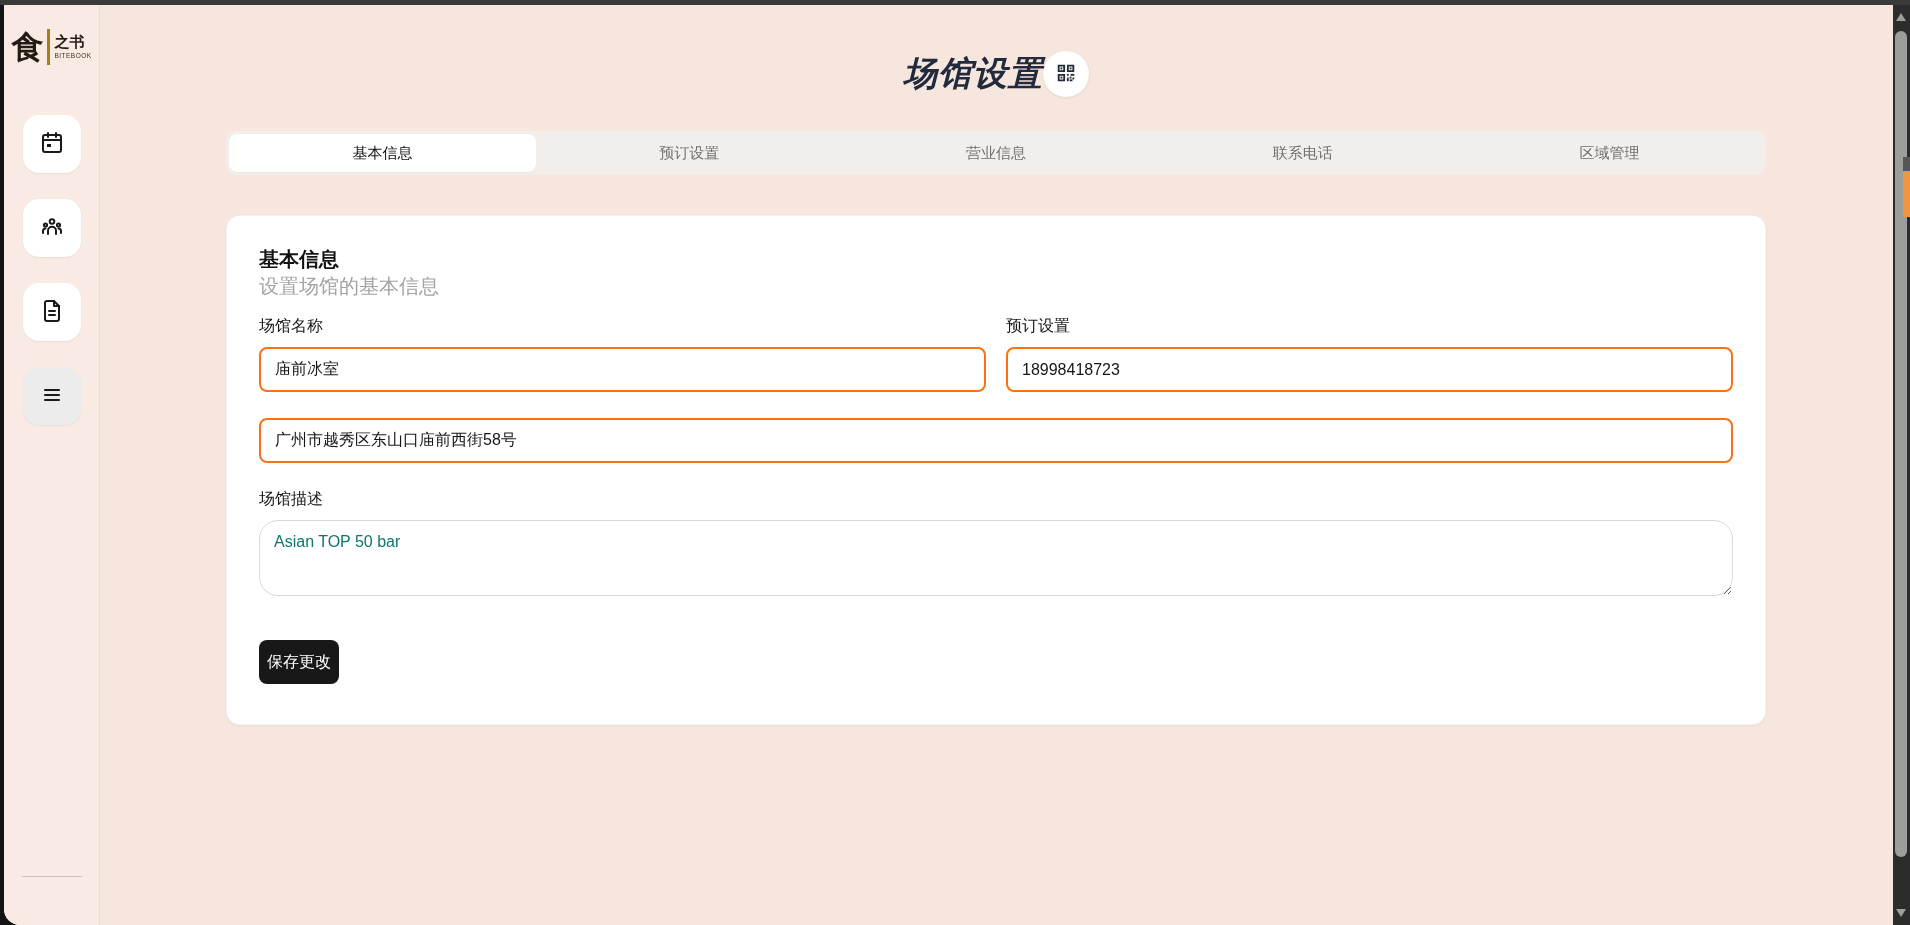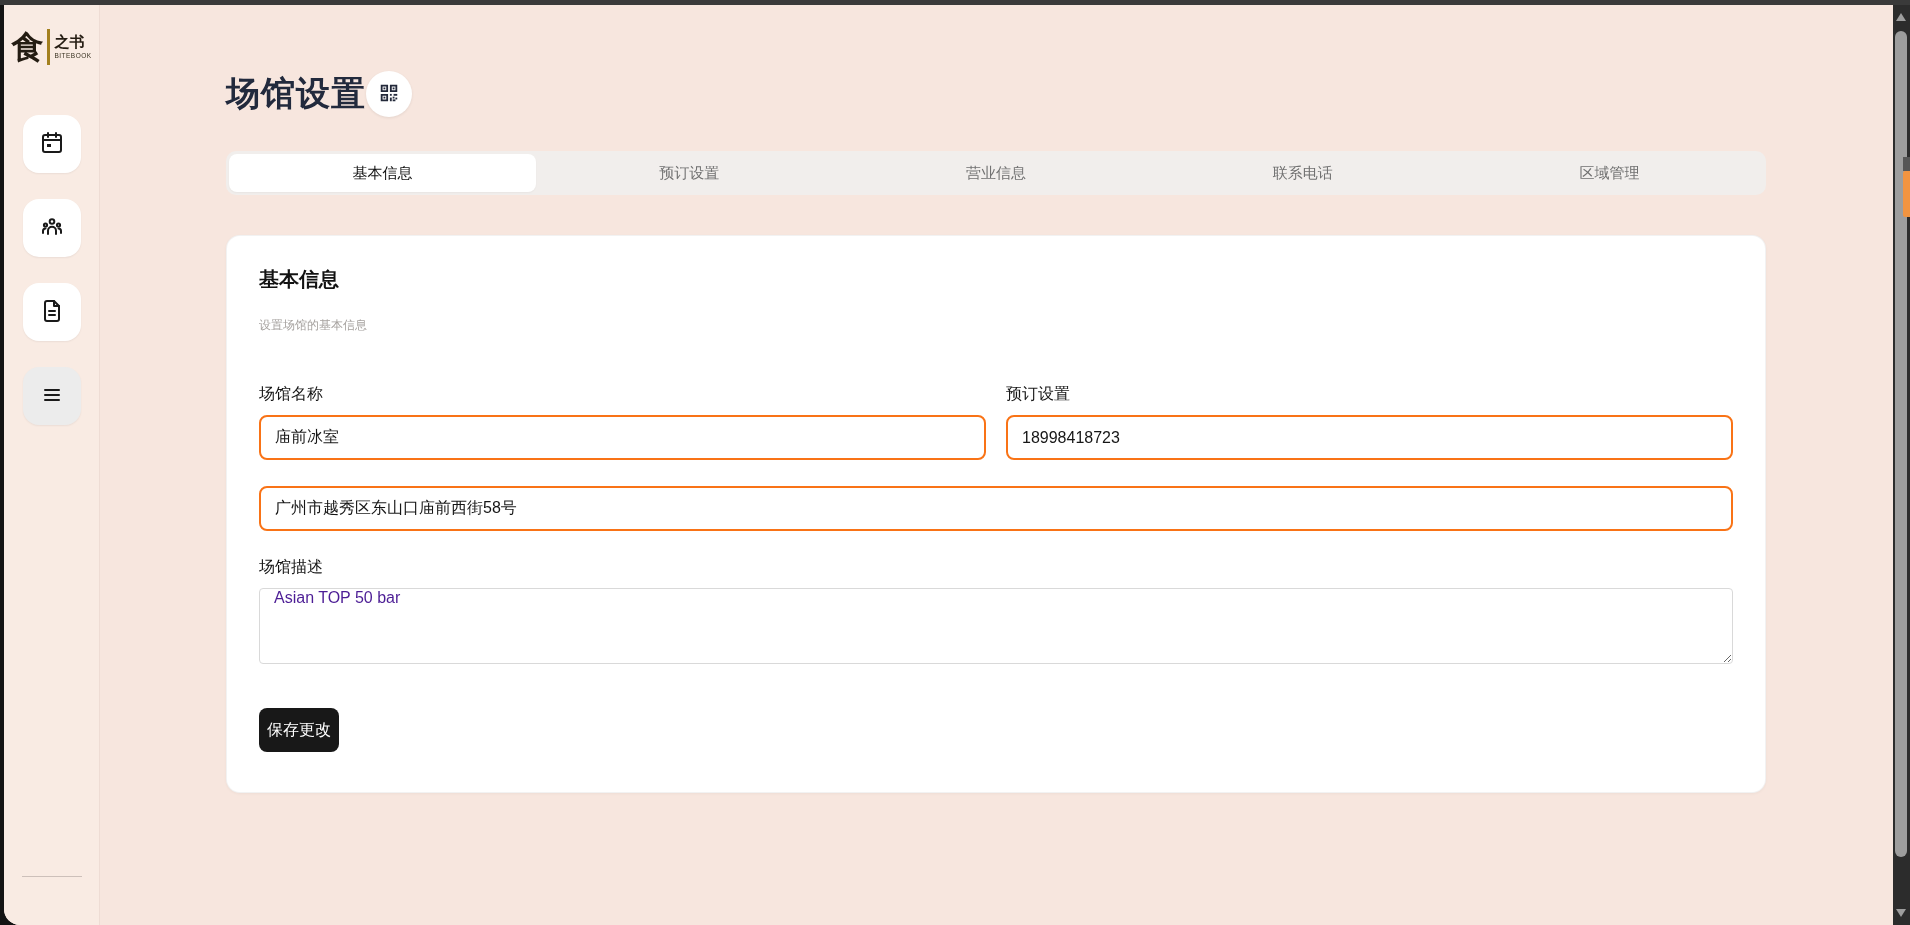--- a/index.html
+++ b/index.html
@@ -41,21 +41,21 @@
   .nav-btn.active { background:#ececec; }
   .nav-btn svg { width:24px; height:24px; }
 
   .sidebar-spacer { flex:1; }
   .sidebar-divider { width:60px; height:1px; background:#cdc0ba; margin-bottom:48px; }
 
   
   .main { flex:1; position:relative; background:#f7e6de; overflow:hidden; }
   .content { width:1540px; margin-left:126px; }
 
-  .header-row { padding-top:66px; display:flex; align-items:center; justify-content:flex-start; }
+  .header-row { padding-top:46px; display:flex; align-items:center; justify-content:center;font-style:italic; }
   .page-title { font-size:34px; font-weight:700; color:#222a3d; letter-spacing:1px; }
   .qr-btn {
     width:46px; height:46px; border-radius:50%; background:#ffffff; border:none;
     display:flex; align-items:center; justify-content:center; cursor:pointer;
     box-shadow:0 1px 3px rgba(0,0,0,0.08); color:#23293a;
   }
   .qr-btn svg { width:22px; height:22px; }
 
   .tabbar {
     margin-top:34px; height:44px; background:#f1eeec; border-radius:10px;
@@ -67,34 +67,34 @@
   }
   .tab.active { background:#ffffff; color:#101010; box-shadow:0 1px 2px rgba(0,0,0,0.04); }
 
   .card {
     margin-top:40px; background:#ffffff; border-radius:14px;
     border:1px solid rgba(0,0,0,0.05);
     box-shadow:0 1px 3px rgba(0,0,0,0.04);
     padding:30px 32px 40px 32px;
   }
   .card-title { font-size:20px; font-weight:700; color:#121212; }
-  .card-subtitle { margin-top:24px; font-size:12px; color:#a6a29f; }
-
-  .form { margin-top:50px; }
+  .card-subtitle { margin-top:0; font-size:20px; color:#a6a29f; }
+
+  .form { margin-top:16px; }
   .form-row-2 { display:grid; grid-template-columns:1fr 1fr; column-gap:20px; }
   .field { margin-bottom:26px; }
   .field-label { display:block; font-size:16px; color:#161616; margin-bottom:10px; }
   .text-input {
     width:100%; height:45px; border:2px solid #f97316; border-radius:8px;
     padding:0 14px; font-size:16px; color:#161616; background:#fff;
     font-family:"Liberation Sans","DejaVu Sans",sans-serif; outline:none;
   }
   .text-area {
-    width:100%; height:76px; border:1px solid #d9d9d9; border-radius:4px;
-    padding:0 14px; font-size:16px; color:#4c1d95; background:#fff;
+    width:100%; height:76px; border:1px solid #d9d9d9; border-radius:19px;
+    padding:12px 14px; font-size:16px; color:#0f766e; background:#fff;
     font-family:"Liberation Sans","DejaVu Sans",sans-serif; outline:none; resize:both;
   }
   .save-btn {
     margin-top:14px; height:44px; padding:0 8px; background:#181818; color:#ffffff;
     font-size:16px; border:none; border-radius:8px; cursor:pointer;
     font-family:"Liberation Sans","DejaVu Sans",sans-serif;
   }
 
   
   .scrollbar { position:absolute; top:5px; right:0; bottom:0; width:17px; background:#2c2c2c; }

